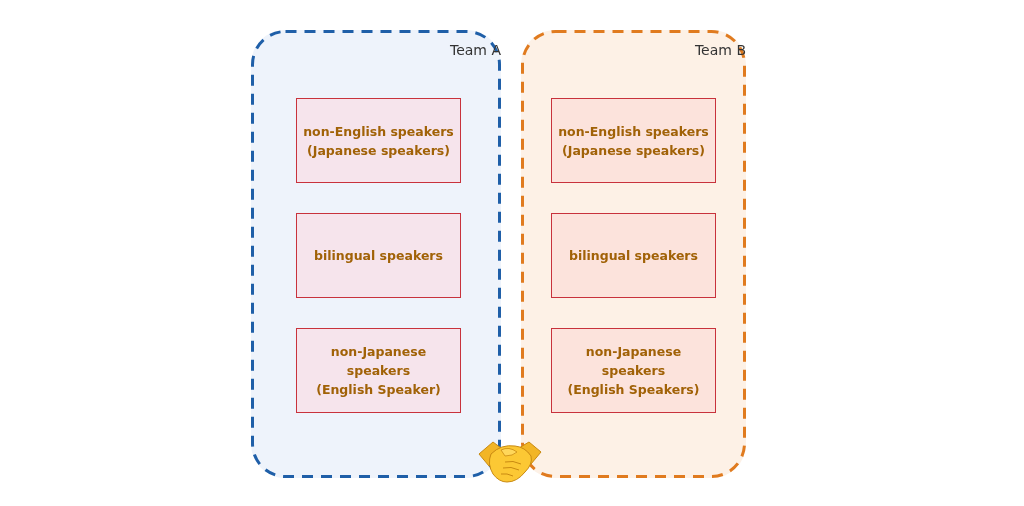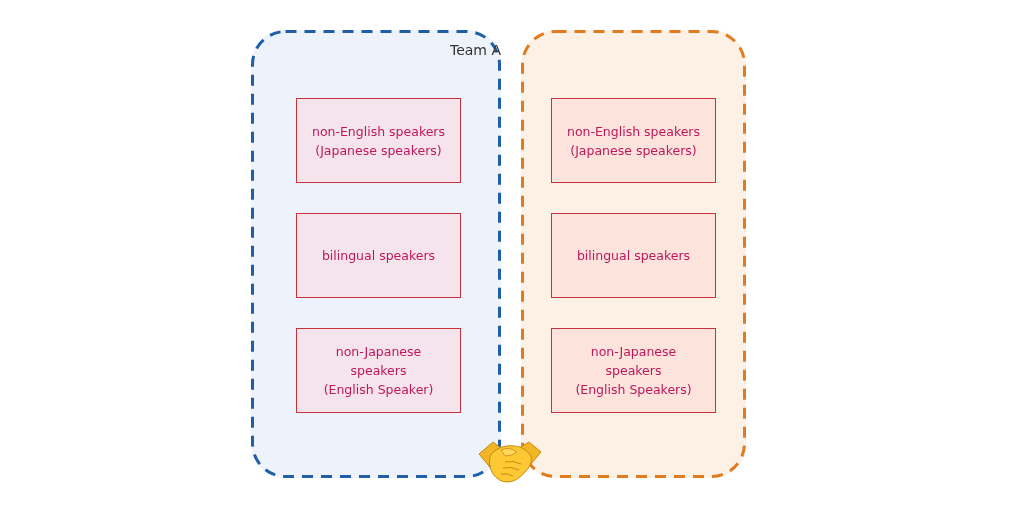--- a/index.html
+++ b/index.html
@@ -14,22 +14,22 @@
   }
   .team svg.border { position: absolute; left: 0; top: 0; }
   .team-title {
     position: absolute; top: 12px; left: 0; right: 0;
     text-align: right; font-size: 14px; color: #333333;
   }
   .group {
     position: absolute; width: 165px; height: 85px; box-sizing: border-box;
     border: 1.5px solid #c8323c;
     display: flex; align-items: center; justify-content: center;
-    text-align: center; font-weight: normal; font-size: 12.5px; line-height: 19px;
-    color: #be185d; white-space: pre-line;
+    text-align: center; font-weight: bold; font-size: 12.5px; line-height: 19px;
+    color: #a16207; white-space: pre-line;
   }
   .handshake {
     position: absolute; left: 475px; top: 432px; width: 70px; height: 56px;
   }
 </style>
 </head>
 <body>
 
 <div class="team" style="left:251px; width:250px; background:#eef3fb;">
   <svg class="border" width="250" height="448">
@@ -41,20 +41,21 @@
 (Japanese speakers)</div>
 <div class="group" style="left:296px; top:213px; background:#f6e4ec;">bilingual speakers</div>
 <div class="group" style="left:296px; top:328px; background:#f6e4ec;">non-Japanese
 speakers
 (English Speaker)</div>
 
 <div class="team" style="left:521px; width:225px; background:#fdf1e6;">
   <svg class="border" width="225" height="448">
     <rect x="1.5" y="1.5" width="222" height="445" rx="33" ry="33" fill="none" stroke="#e07b1f" stroke-width="3" stroke-dasharray="11 8"></rect>
   </svg>
+  <div class="team-title">Team B</div>
 </div>
 <div class="group" style="left:551px; top:98px; background:#fce3dc;">non-English speakers
 (Japanese speakers)</div>
 <div class="group" style="left:551px; top:213px; background:#fce3dc;">bilingual speakers</div>
 <div class="group" style="left:551px; top:328px; background:#fce3dc;">non-Japanese
 speakers
 (English Speakers)</div>
 
 <svg class="handshake" viewBox="0 0 70 56">
 

